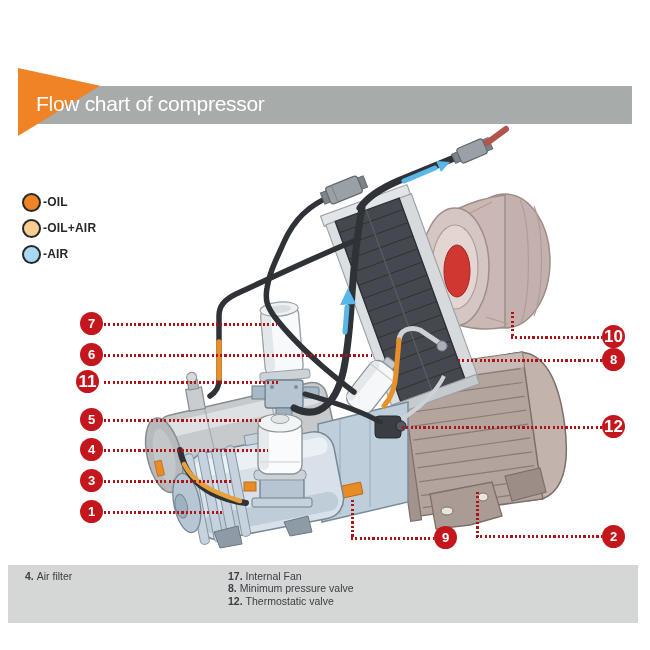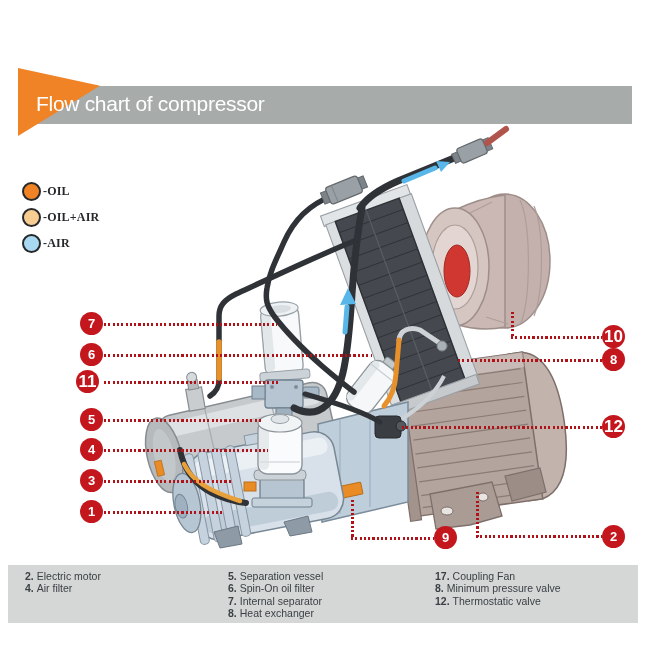--- a/index.html
+++ b/index.html
@@ -7,21 +7,21 @@
          font-family:"Liberation Sans","DejaVu Sans",sans-serif;margin-top:24px;}
 
   
   .header-bar{position:absolute;left:18px;top:62px;width:614px;height:38px;background:#a7abaa;}
   .header-flag{position:absolute;left:18px;top:44px;width:82px;height:68px;background:#ef8326;
                clip-path:polygon(0% 0%,100% 26%,0% 100%);}
   .header-title{position:absolute;left:36px;top:68px;color:#ffffff;font-size:21px;font-weight:500;
                 letter-spacing:-0.3px;}
 
   
-  .legend{position:absolute;left:22px;top:154px;font-family:Liberation Serif, serif;}
+  .legend{position:absolute;left:22px;top:165px;}
   .legend-row{display:flex;align-items:center;height:26px;}
   .legend-swatch{width:15px;height:15px;border-radius:50%;border:2.5px solid #26282a;margin-right:2px;}
   .sw0{background:#ef8326;} .sw1{background:#f7cd92;} .sw2{background:#a9d9f2;}
   .legend-label{font-size:12px;font-weight:bold;color:#26292b;letter-spacing:0.2px;}
 
   
   .leader-h{position:absolute;height:2.6px;z-index:5;
     background-image:repeating-linear-gradient(90deg,#b01218 0,#b01218 2.1px,transparent 2.1px,transparent 4.3px);}
   .leader-v{position:absolute;width:2.6px;z-index:5;
     background-image:repeating-linear-gradient(180deg,#b01218 0,#b01218 2.1px,transparent 2.1px,transparent 4.3px);}
@@ -281,29 +281,22 @@
   <div class="callout pc3">3</div>
   <div class="callout pc1">1</div>
   <div class="callout two pc10">10</div>
   <div class="callout pc8">8</div>
   <div class="callout two pc12">12</div>
   <div class="callout pc2">2</div>
   <div class="callout pc9">9</div>
 
   <div class="parts-panel">
     <div class="parts-col c1">
-      <div class="part-row"><span class="part-num">2.</span><span>Electric motor</span></div>
       <div class="part-row"><span class="part-num">4.</span><span>Air filter</span></div>
     </div>
-    <div class="parts-col c2">
-      <div class="part-row"><span class="part-num">5.</span><span>Separation vessel</span></div>
-      <div class="part-row"><span class="part-num">6.</span><span>Spin-On oil filter</span></div>
-      <div class="part-row"><span class="part-num">7.</span><span>Internal separator</span></div>
-      <div class="part-row"><span class="part-num">8.</span><span>Heat exchanger</span></div>
-    </div>
     <div class="parts-col c3">
-      <div class="part-row"><span class="part-num">17.</span><span>Coupling Fan</span></div>
+      <div class="part-row"><span class="part-num">17.</span><span>Internal Fan</span></div>
       <div class="part-row"><span class="part-num">8.</span><span>Minimum pressure valve</span></div>
       <div class="part-row"><span class="part-num">12.</span><span>Thermostatic valve</span></div>
     </div>
   </div>
 
 </div>
 
 </body></html>

